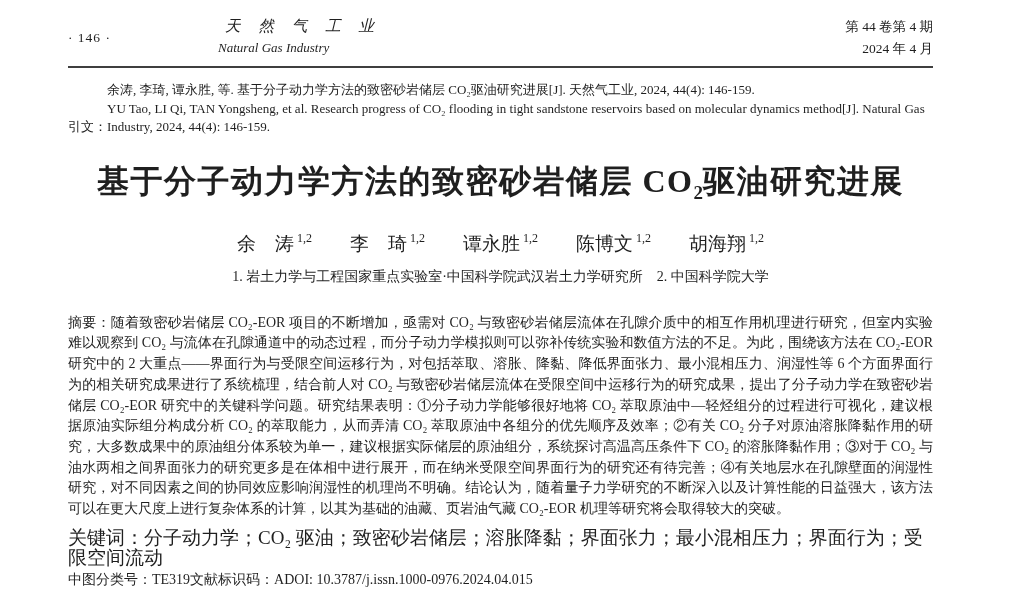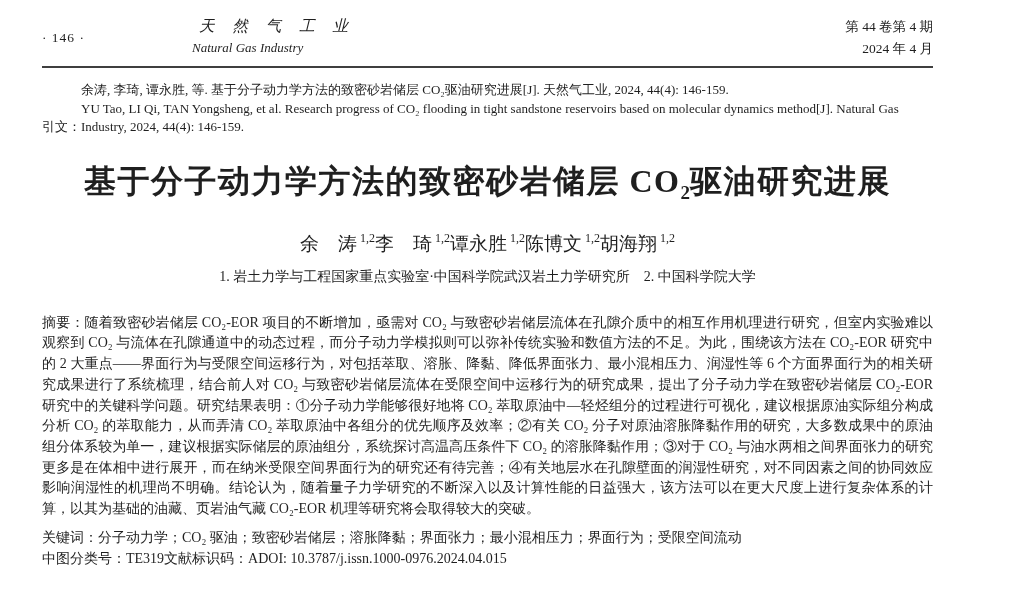--- a/index.html
+++ b/index.html
@@ -1,20 +1,20 @@
 <!DOCTYPE html>
 <html><head>
 <meta charset="utf-8">
 <style>
   html,body{margin:0;padding:0;background:#ffffff;}
   .page{
     position:relative;
     width:1019px;height:603px;
     box-sizing:border-box;
-    padding:16px 86px 0 42px;
+    padding:16px 86px 0 68px;
     background:#ffffff;
     color:#1f1f1f;
     font-family:"Liberation Serif","DejaVu Serif",serif;
     overflow:hidden;
   }
   
   .hdr{display:flex;align-items:stretch;}
   .hdr-left{width:150px;display:flex;align-items:center;font-size:13.5px;letter-spacing:1px;}
   .hdr-center{flex:1;text-align:left;font-style:italic;}
   .j-cn{font-size:15.5px;letter-spacing:7px;text-indent:7px;}
@@ -22,27 +22,27 @@
   .hdr-right{width:150px;text-align:right;font-size:13.5px;line-height:1.6;}
   .rule{border-bottom:2.5px solid #3f3f3f;margin-top:7px;}
   
   .citation{display:flex;margin-top:13px;font-size:13px;line-height:1.42;align-items:flex-end;}
   .cit-label{white-space:nowrap;}
   .cit-body{flex:1;}
   .cit-body p{margin:0;}
   
   .title{margin:24px 0 0;text-align:center;font-size:32px;font-weight:bold;letter-spacing:1.5px;line-height:1.25;}
   .title sub{font-size:19px;letter-spacing:0;}
-  .authors{margin-top:26px;display:flex;justify-content:center;font-size:19px;}
+  .authors{margin-top:26px;display:flex;justify-content:center;gap:38px;font-size:19px;}
   .author{white-space:nowrap;}
   .author sup{font-size:12px;margin-left:3px;}
   .affil{margin-top:11px;text-align:center;font-size:14px;}
   
   .abstract{margin:27px 0 8px;font-size:14px;line-height:20.7px;text-align:justify;}
-  .keywords{margin:0;font-size:14px;line-height:20.7px;}
+  .keywords{margin:0;font-size:19px;line-height:20.7px;}
   .meta{display:flex;margin-top:1px;font-size:14px;line-height:20.7px;white-space:nowrap;}
 </style>
 </head>
 <body>
 
 <div class="page">
 
   <header class="hdr">
     <div class="hdr-left">· 146 ·</div>
     <div class="hdr-center">

